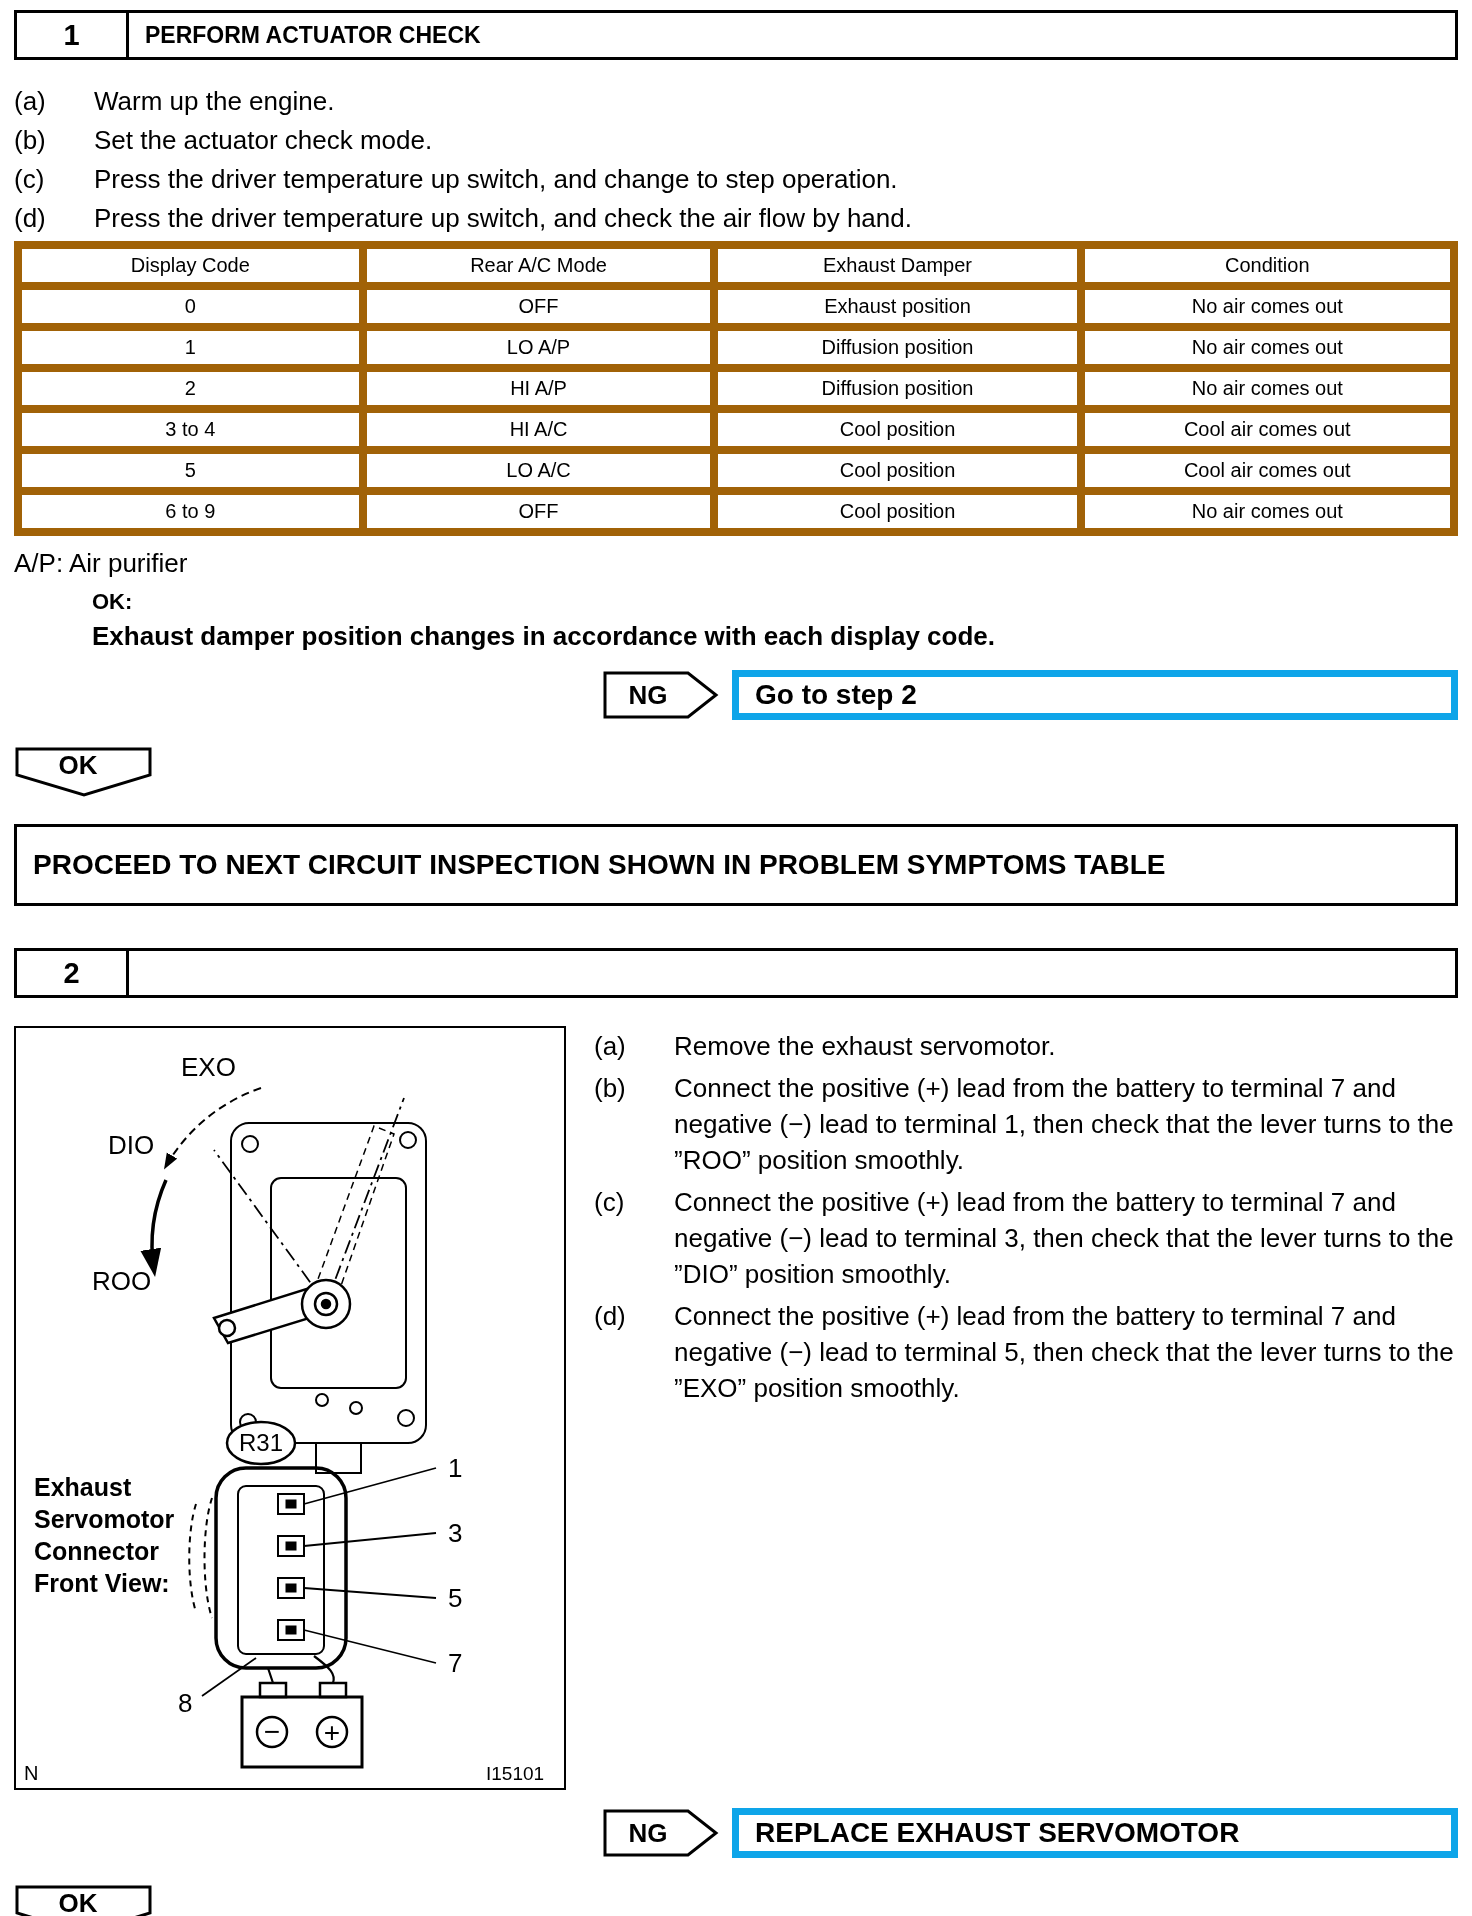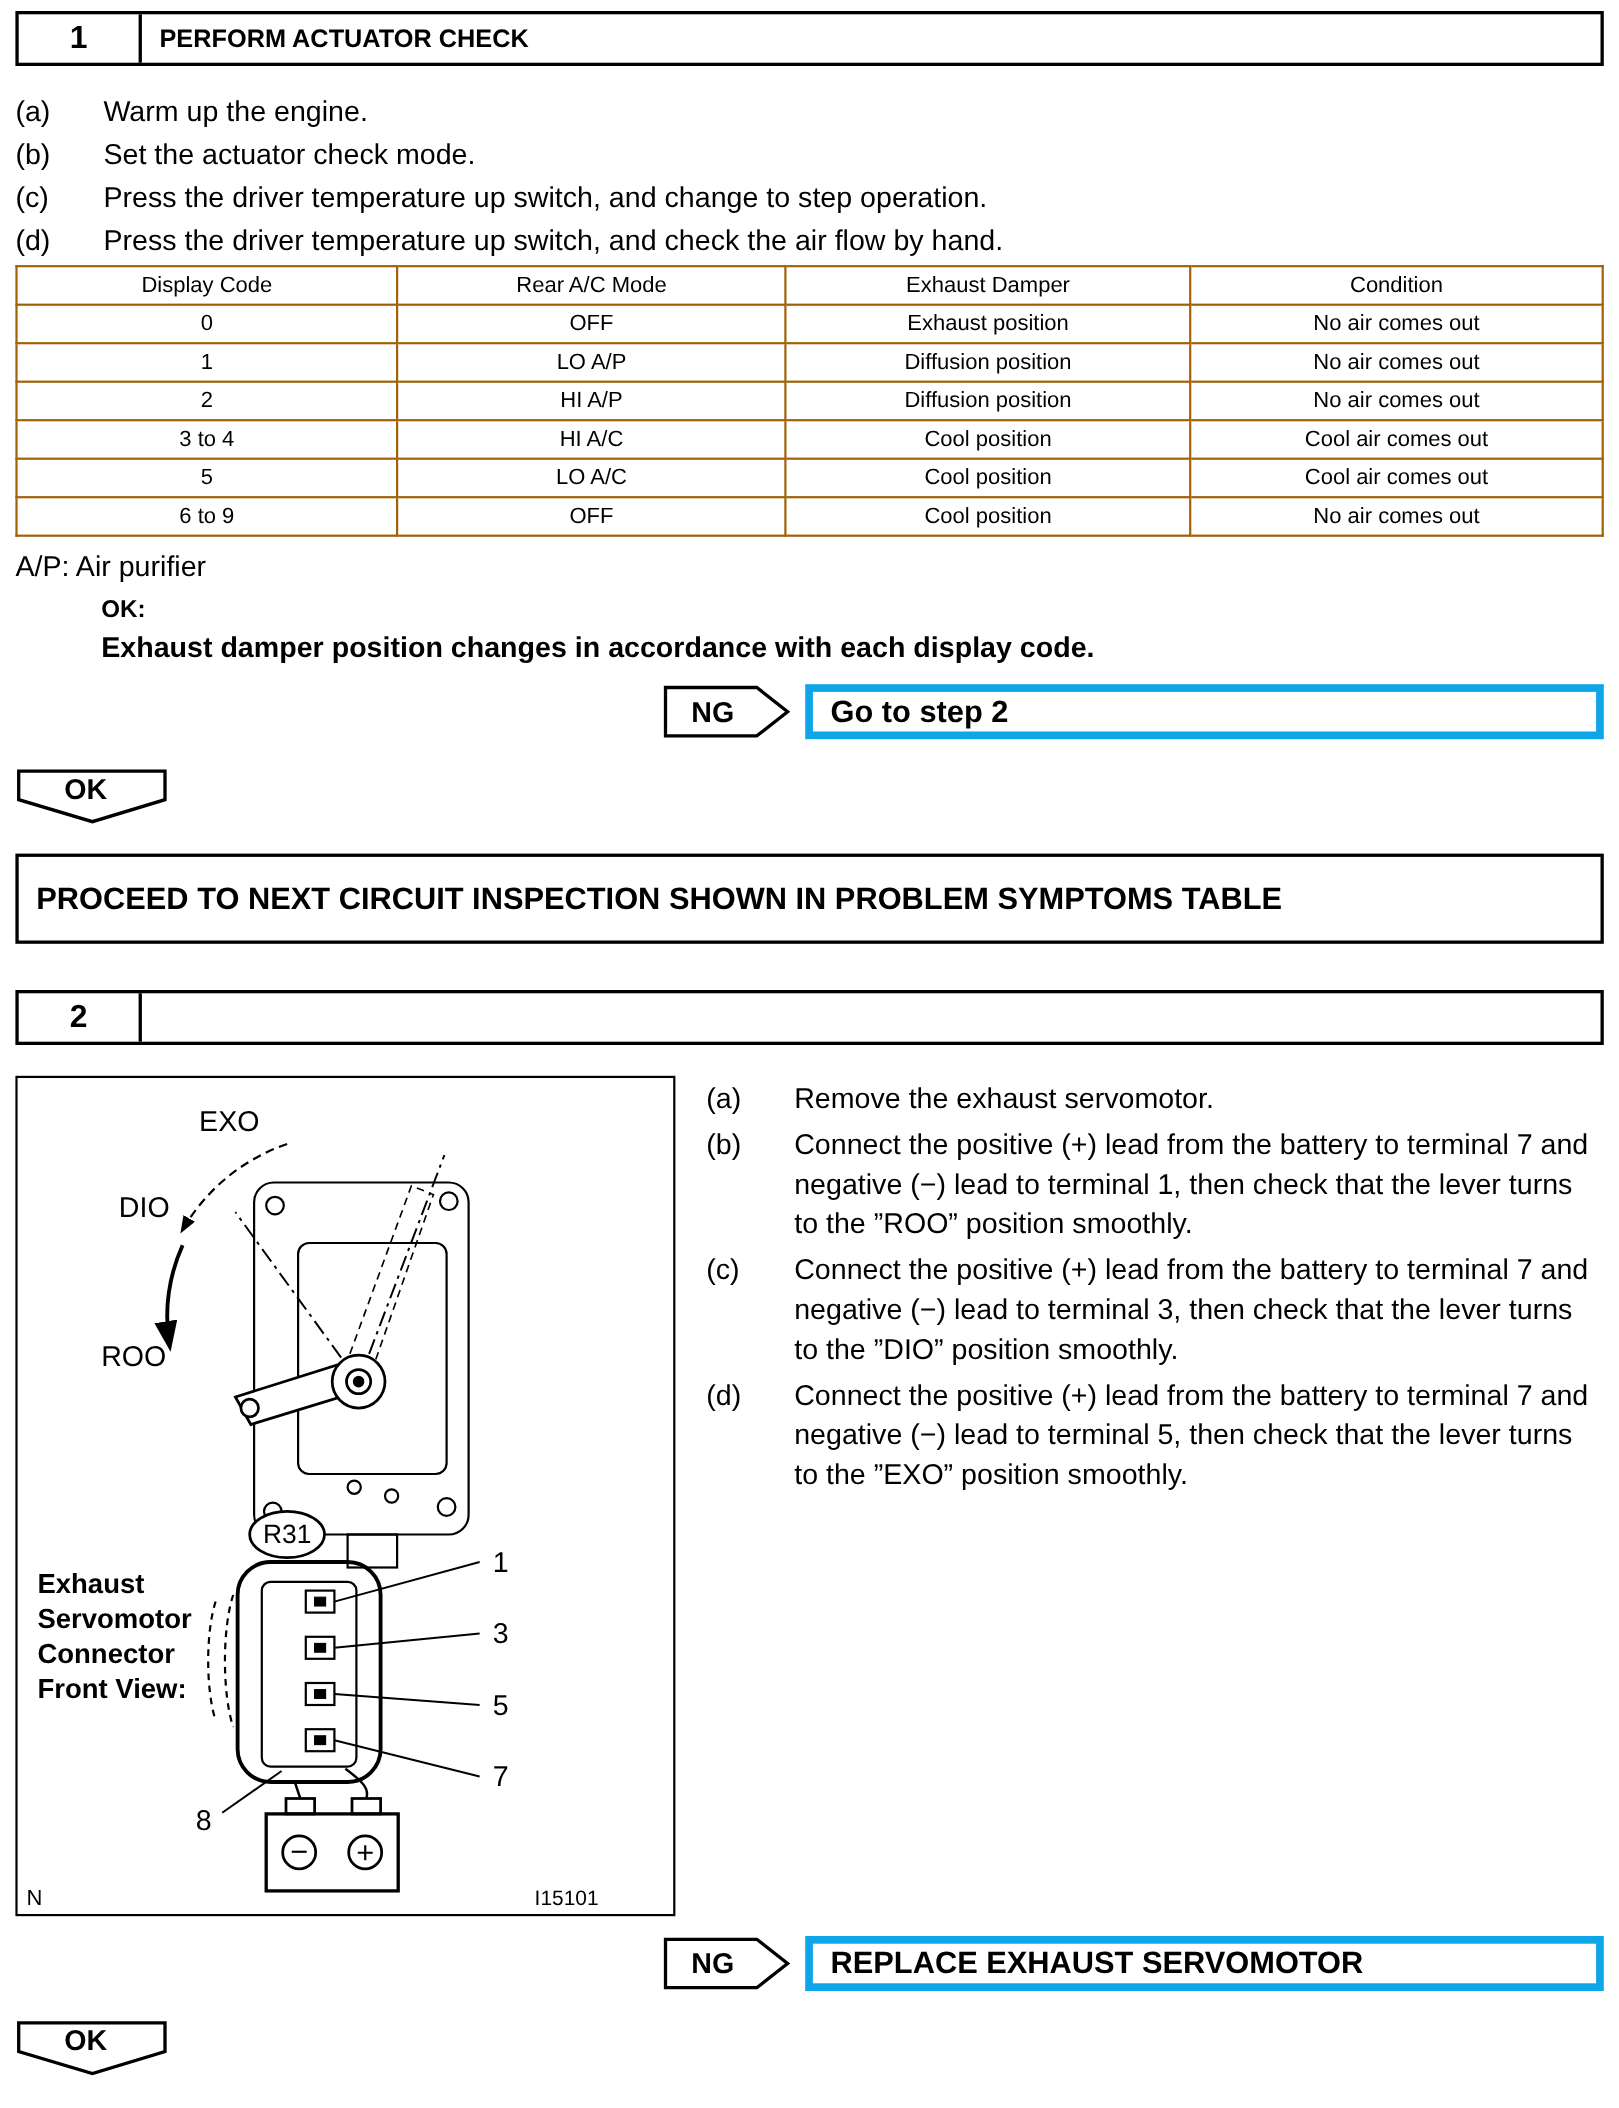--- a/index.html
+++ b/index.html
@@ -23,21 +23,21 @@
 
   
   .steps { margin-bottom: 4px; }
   .step-line { display: flex; font-size: 26px; line-height: 34px; margin-bottom: 5px; }
   .step-label { width: 80px; flex: none; }
   .step-text { flex: 1; }
 
   
   table.code-table { width: 100%; border-collapse: collapse; margin-top: 6px; }
   .code-table th, .code-table td {
-    border: 2px solid #a16207; text-align: center;
+    border: 8px solid #a16207; text-align: center;
     font-size: 20px; font-weight: normal; padding: 5px 4px;
   }
   .code-table col.c1 { width: 24%; } .code-table col.c2 { width: 24.5%; }
   .code-table col.c3 { width: 25.5%; } .code-table col.c4 { width: 26%; }
 
   .footnote { margin-top: 12px; font-size: 26px; }
   .ok-heading { margin: 10px 0 0 78px; font-size: 22px; font-weight: bold; }
   .ok-statement { margin: 6px 0 0 78px; font-size: 26px; font-weight: bold; }
 
   
@@ -55,21 +55,21 @@
   
   .proceed-box {
     margin-top: 26px; border: 3px solid #000;
     padding: 22px 16px; font-weight: bold; font-size: 28px;
   }
 
   .header-2 { margin-top: 42px; }
 
   
   .two-col { display: flex; gap: 28px; margin-top: 28px; }
-  .figure-box { width: 600px; height: 764px; border: 2px solid #000; flex: none; text-align: right; }
+  .figure-box { width: 552px; height: 764px; border: 2px solid #000; flex: none; text-align: right; }
   .right-col { flex: 1; padding-top: 2px; }
   .s2-line { display: flex; font-size: 26px; line-height: 36px; margin-bottom: 6px; }
   .s2-label { width: 80px; flex: none; }
   .s2-text { flex: 1; }
 
   svg { font-family: "Liberation Sans", sans-serif; display: block; }
   svg text { fill: #000; }
 </style>
 </head>
 <body>

